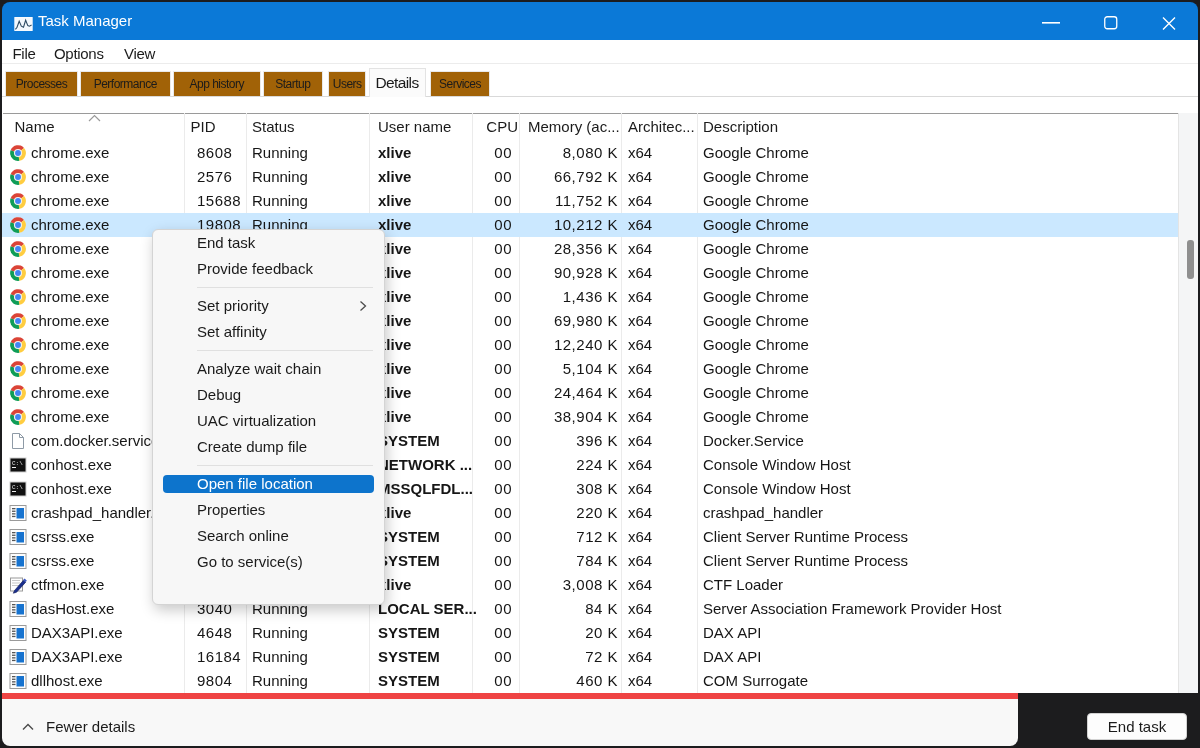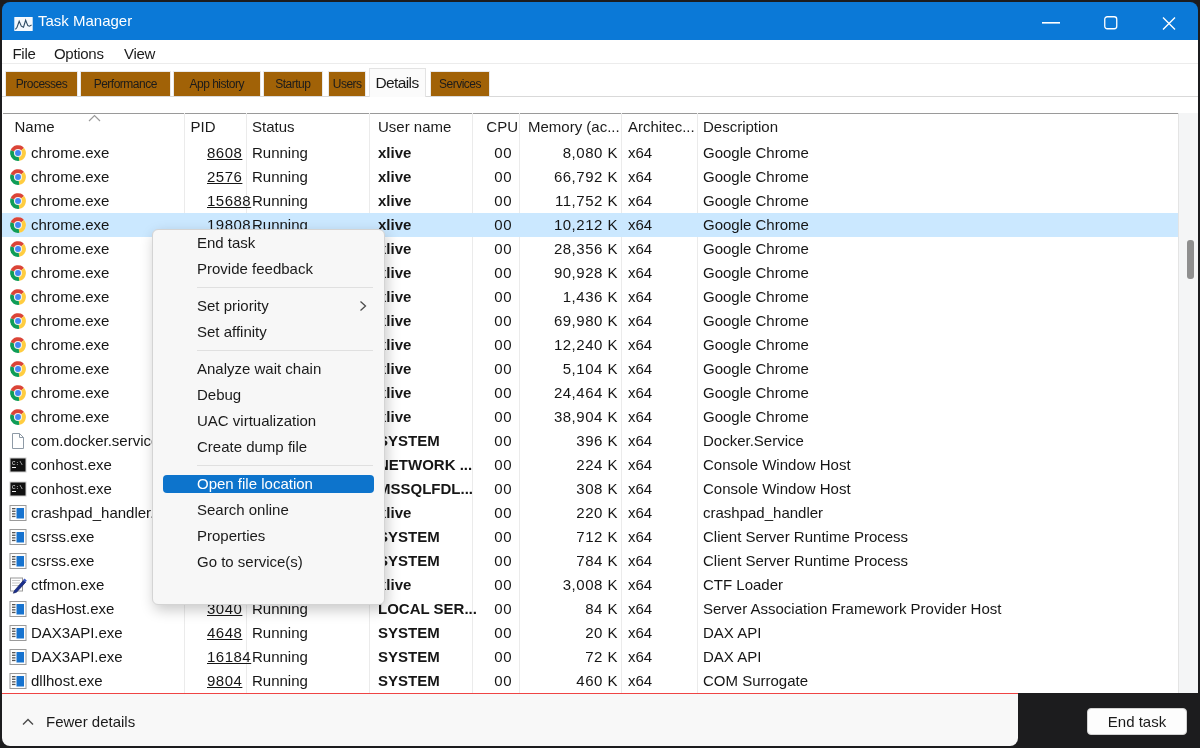--- a/index.html
+++ b/index.html
@@ -17,30 +17,30 @@
 #lvtop { position:absolute; left:1px; top:16px; width:1194px; height:1px; background:#9a9a9a; }
 .vsep { position:absolute; top:16px; height:580px; width:1px; background:#ebebeb; }
 #hdr { position:absolute; left:0; top:16px; width:1200px; height:28px; font-size:15px; color:#1b1b1b; }
 #hdr span { position:absolute; top:0; height:28px; line-height:28px; }
 #sortcaret { position:absolute; left:86px; top:17px; }
 .row { position:absolute; left:0px; width:1176.5px; height:24px; font-size:15px; color:#161616; }
 .row.sel { background:#cbe8ff; }
 .row span { position:absolute; top:0; height:24px; line-height:24px; white-space:nowrap; }
 .row .ic { left:7px; top:3px; height:18px; }
 .row .nm { left:29px; }
-.row .pid { left:205px; letter-spacing:0.5px;text-decoration:underline; }
+.row .pid { left:195px; letter-spacing:0.5px; }
 .row .st { left:250px; }
 .row .us { left:376px;font-weight:bold; }
 .row .cpu { left:428px; width:82px; text-align:right; letter-spacing:0.5px; }
 .row .mem { left:470px; width:146px; text-align:right; letter-spacing:0.5px; }
 .row .ar { left:626px; }
 .row .de { left:701px; }
 #sb { position:absolute; left:1176px; top:16px; width:20px; height:580px; background:#f4f5f6; border-left:1px solid #e4e4e4; }
 #thumb { position:absolute; left:8px; top:127px; width:7px; height:39px; background:#8f8f8f; border-radius:3px; }
-#foot { position:absolute; left:2px; top:693px; width:1016px; height:53px; background:#f8f8f8; border-top:1px solid #ef4444; border-radius:0 0 8px 8px; }
+#foot { position:absolute; left:2px; top:693px; width:1016px; height:53px; background:#f8f8f8; border-top:6px solid #ef4444; border-radius:0 0 8px 8px; }
 #foot .fd { position:absolute; left:44px; top:0; height:53px; line-height:56px; font-size:15px; color:#1b1b1b; }
 #endbtn { position:absolute; left:1085px; top:14px; width:100px; height:27px; background:#fdfdfd; border:1px solid #d2d2d2; border-radius:4px; text-align:center; line-height:25px; font-size:15px; color:#1b1b1b; }
 #menu { position:absolute; left:152px; top:229px; width:233px; height:376px; background:#f7f7f7; border:1px solid #d4d4d4; border-radius:6px; box-shadow:2px 5px 14px rgba(0,0,0,0.22); z-index:5; }
 .mi { position:relative; height:26px; line-height:26px; font-size:15px; color:#1a1a1a; padding-left:44px; }
 .mi .sub { position:absolute; left:206px; top:7px; }
 .msep { height:11px; position:relative; }
 .msep div { position:absolute; left:44px; right:11px; top:5px; height:1px; background:#e0e0e0; }
 .mi.hl { color:#fff; }
 .mi.hl::before { content:""; position:absolute; left:10px; right:10px; top:4px; height:18px; background:#0d74cc; border-radius:4px; }
 .mi.hl span { position:relative; }
@@ -494,22 +494,22 @@
       <div></div>
     </div>
 <div class="mi">Analyze wait chain</div>
 <div class="mi">Debug</div>
 <div class="mi">UAC virtualization</div>
 <div class="mi">Create dump file</div>
 <div class="msep">
       <div></div>
     </div>
 <div class="mi hl"><span>Open file location</span></div>
+<div class="mi">Properties</div>
 <div class="mi">Search online</div>
-<div class="mi">Properties</div>
 <div class="mi">Go to service(s)</div>
 
 </div>
 <div id="foot">
   <svg style="position:absolute;left:20px;top:24px" width="12" height="8" viewBox="0 0 12 8">
       <path d="M1 6.5 L6 1.5 L11 6.5" stroke="#4a4a4a" stroke-width="1.4" fill="none"></path>
     </svg>
   <span class="fd">Fewer details</span>
   <div id="endbtn">End task</div>
 </div>

